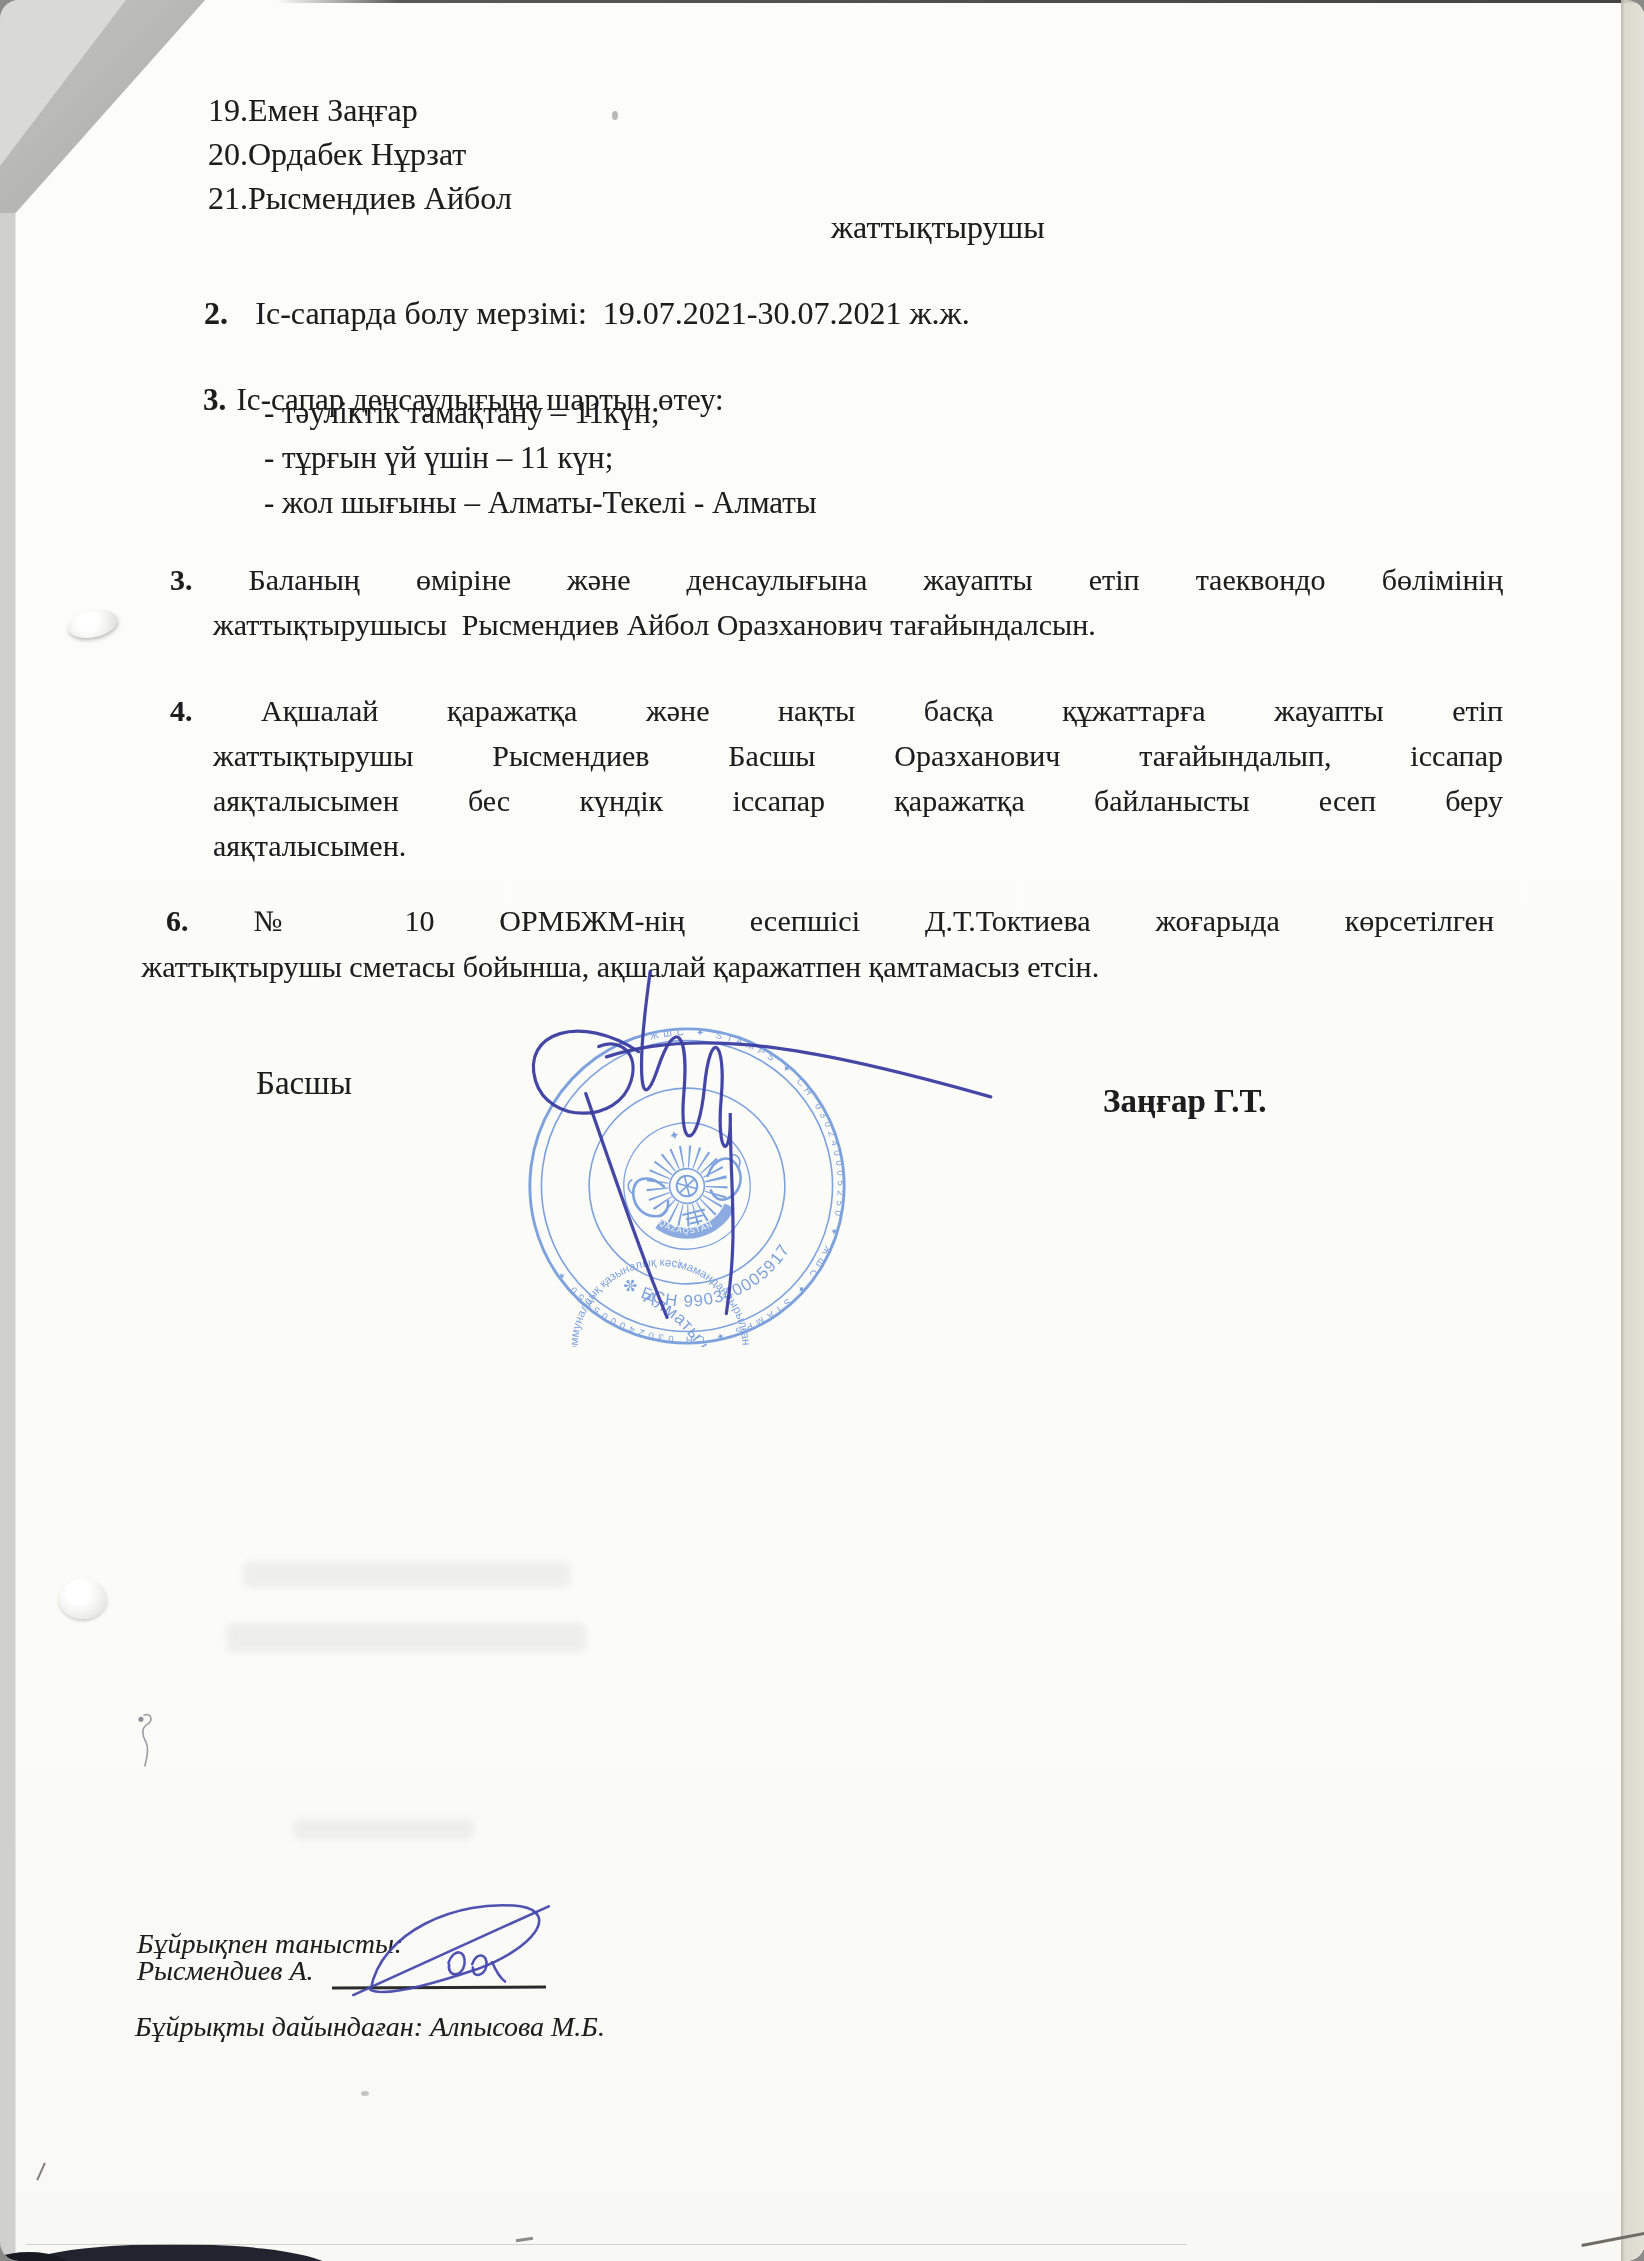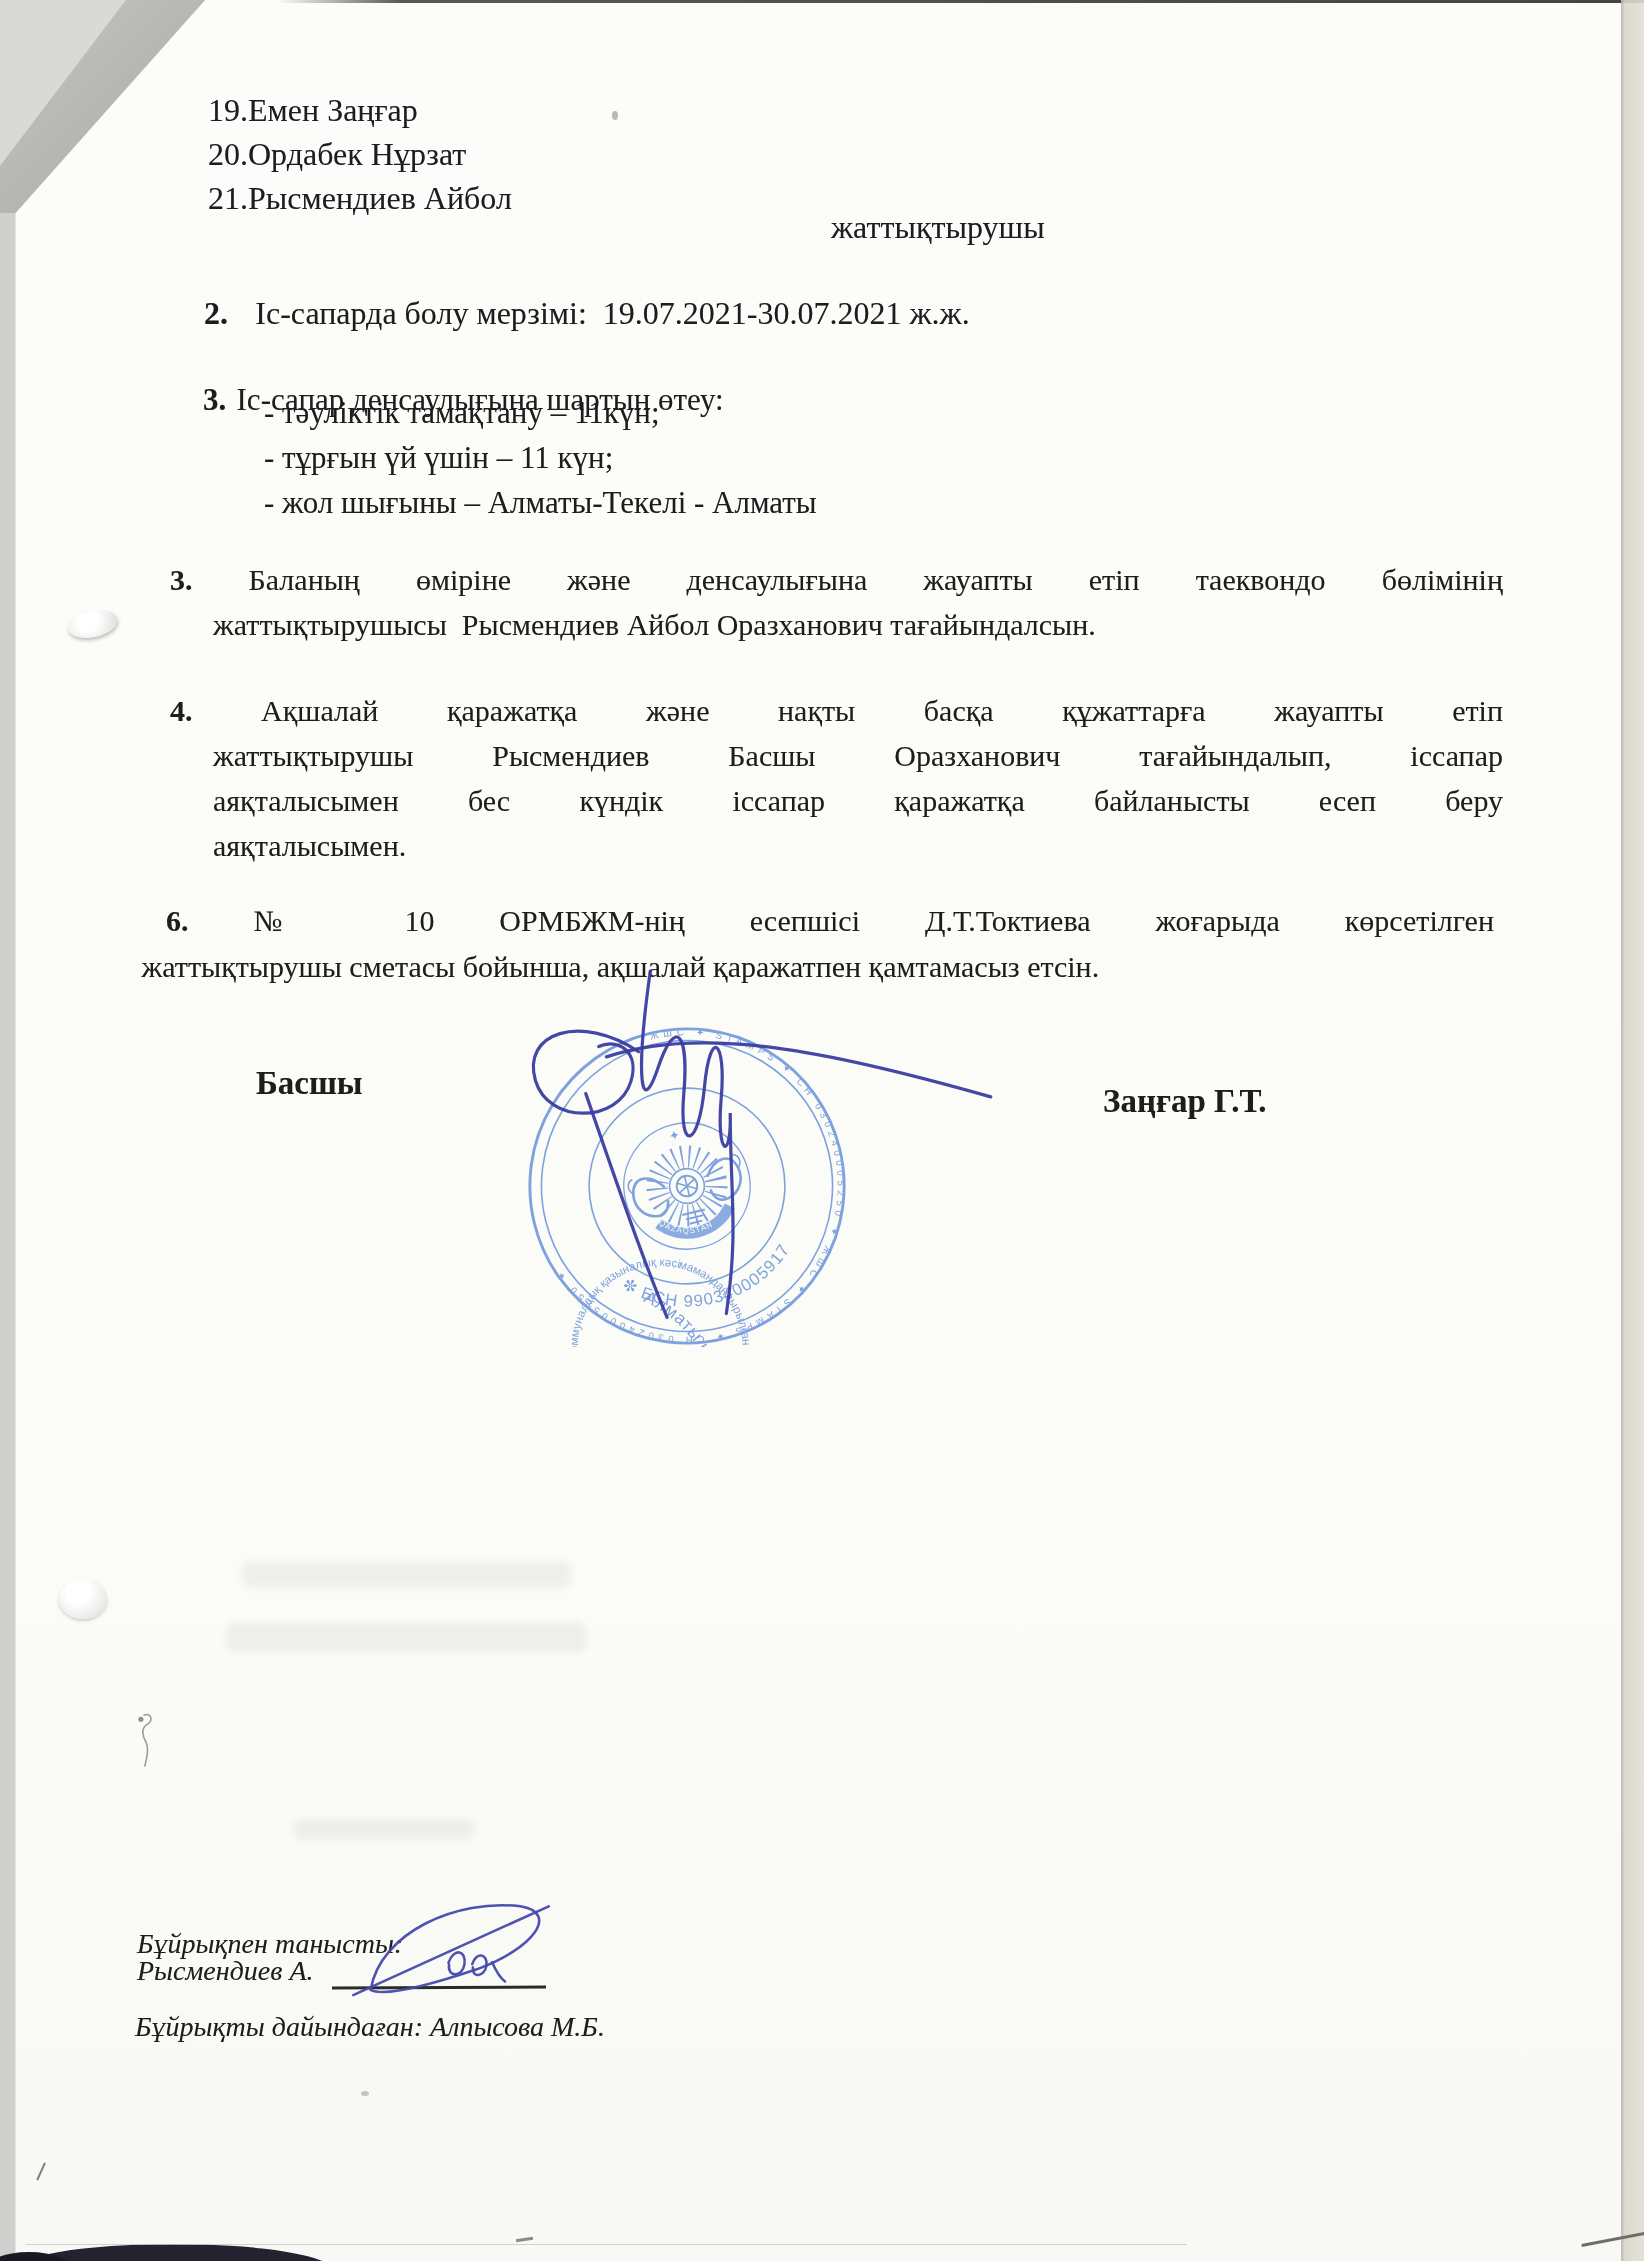--- a/index.html
+++ b/index.html
@@ -1,20 +1,21 @@
 <!DOCTYPE html>
 <html style="--stamp: #6d96da; --ink: #3b3da1; --ink2: #4649ad; --text: #1d1d1d;font-size:10.3px"><head>
 <meta charset="utf-8">
 <style>
   html,body{margin:0;padding:0;background:#8a8a88;}
   .scan{
     position:relative;width:1645px;height:2261px;overflow:hidden;
     background:#cfcfcd;
     font-family:"Liberation Serif","DejaVu Serif",serif;
     color:var(--text,#1d1d1d);
+    border-radius:19px;
   }
   
   .page{
     position:absolute;inset:0;background:linear-gradient(180deg,#fcfcfa 0%,#fbfbf7 70%,#f8f8f4 100%);
     clip-path:polygon(205px 0,1645px 0,1645px 2261px,15.5px 2261px,15.5px 213px);
   }
   .corner-light{position:absolute;left:0;top:0;width:206px;height:216px;
     clip-path:polygon(0 0,126px 0,0 166px);background:#d9d9d7;}
   .corner-band{position:absolute;left:0;top:0;width:206px;height:216px;
     clip-path:polygon(126px 0,205px 0,15.5px 213px,0 213px,0 166px);
@@ -55,21 +56,21 @@
   .p3 .num{margin-right:10.3px;}
   .bullets{left:264px;top:390px;font-size:31px;line-height:45px;white-space:pre;}
   .p3b{left:213px;top:557px;width:1290px;font-size:30px;line-height:45px;}
   .p4{left:213px;top:688px;width:1290px;font-size:30px;line-height:45px;}
   .p3b .first,.p4 .first{margin-left:-43px;width:calc(100% + 43px);}
   .p6{left:166px;top:898px;width:1328px;font-size:30px;line-height:46px;}
   .p6 .ln:nth-child(2){margin-left:-24.5px;width:calc(100% + 24.5px);}
   .ln{white-space:pre-wrap;}
   .ln.just{white-space:normal;text-align:justify;text-align-last:justify;}
   .num{font-weight:bold;}
-  .boss{left:256px;top:1064px;font-size:33px;line-height:39px;font-weight:bold;}
+  .boss{left:256px;top:1064px;font-size:33px;line-height:39px;font-weight:normal;}
   .boss-name{left:1103px;top:1082px;font-size:33px;line-height:39px;font-weight:bold;}
   .f-line{font-style:italic;font-size:28px;line-height:30px;}
   .f1{left:137px;top:1929px;}
   .f2{left:137px;top:1956px;}
   .f3{left:135px;top:2012px;}
   .underline{position:absolute;left:332px;top:1986px;width:214px;height:2.6px;background:#2b2b2b;transform:rotate(-.3deg);}
   .scan .txt{text-shadow:0 0 0.6px rgba(30,30,30,.30);}
 
   
   .stamp-svg{position:absolute;left:526px;top:1025px;width:322px;height:322px;opacity:.88;filter:blur(0.3px);}

